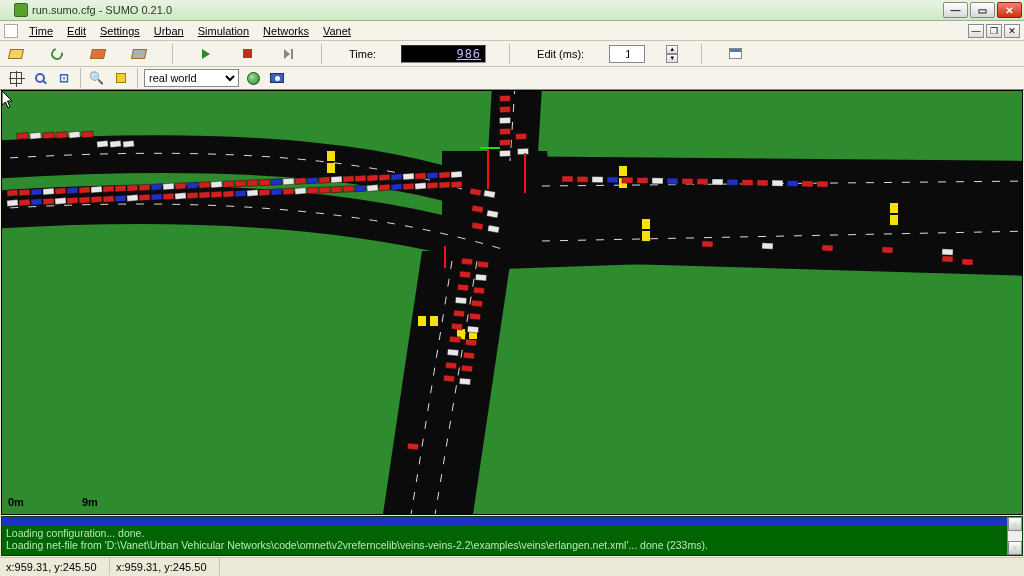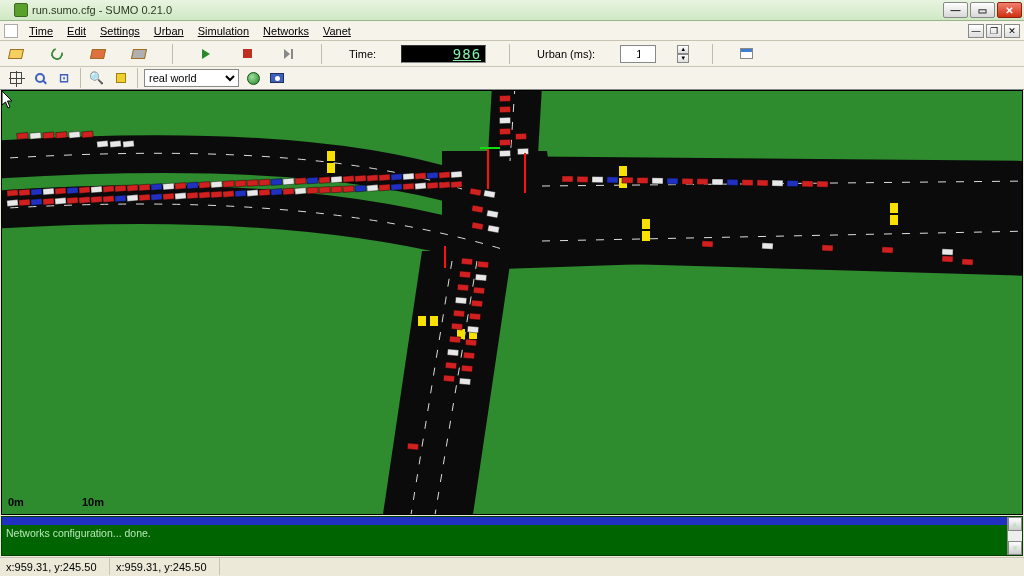--- a/index.html
+++ b/index.html
@@ -16,21 +16,21 @@
   .menubar .menu-icon {width:14px;height:14px;background:#fff; border:1px solid #aaa; margin-right:4px;}
   .menuitem { padding:2px 7px; cursor:pointer;}
   .ul { text-decoration:underline; }
   .menubar .spacer{flex:1;}
   .menubar .mdi-btn { width:16px; height:14px; border:1px solid #888; background:linear-gradient(#fff,#ddd); margin-left:2px; display:flex;align-items:center;justify-content:center;font-size:9px;cursor:pointer;}
   
   .toolbar { height:26px; background:#f5f3ea; border-bottom:1px solid #c8c4b4; display:flex; align-items:center; padding:0 6px; gap:21px;}
   .tbtn { width:20px; height:20px; border:1px solid transparent; display:flex;align-items:center;justify-content:center; cursor:pointer; border-radius:2px;}
   .tsep { width:1px; height:20px; background:#c0bcae; margin:0 2px;}
   .tlabel { padding:0 4px; }
-  .time-display { width:85px; height:18px; background:#000; color:#86efac; font-family:monospace; font-size:14px; display:flex; align-items:center; justify-content:flex-end; padding:0 4px; border:1px inset #888; letter-spacing:1px;text-decoration:underline;}
+  .time-display { width:85px; height:18px; background:#000; color:#c4b5fd; font-family:monospace; font-size:12px; display:flex; align-items:center; justify-content:flex-end; padding:0 4px; border:1px inset #888; letter-spacing:1px;text-decoration:underline;}
   .delay-input { width:36px; height:18px; border:1px solid #888; background:#fff; text-align:right; padding:0 15px; font-size:11px;}
   .spinner { display:flex; flex-direction:column; }
   .spinner .sp { width:12px; height:9px; border:1px solid #888; background:linear-gradient(#fff,#ddd); font-size:6px; display:flex;align-items:center;justify-content:center; cursor:pointer;}
   
   .toolbar2 { height:23px; background:#f5f3ea; border-bottom:1px solid #888; display:flex; align-items:center; padding:0 6px; gap:4px;}
   select.view-sel { height:18px; font-size:11px; width:95px; border:1px solid #888; background:#fff;}
   
   .simwrap { position:relative; width:1022px; height:425px; border:1px solid #000; margin:0 1px; background:#2e8b2e; overflow:hidden;}
   .simwrap svg { position:absolute; top:0; left:0; }
   .scale { position:absolute; left:6px; bottom:6px; color:#000; font-weight:bold; font-size:11px; display:flex; gap:20px;}
@@ -120,21 +120,21 @@
   <div class="tbtn">
       <div class="g-step">
         <div class="t"></div>
         <div class="b"></div>
       </div>
     </div>
   <div class="tsep"></div>
   <span class="tlabel">Time:</span>
   <div class="time-display">986</div>
   <div class="tsep"></div>
-  <span class="tlabel">Urban (ms):</span>
+  <span class="tlabel">Edit (ms):</span>
   <input class="delay-input" value="150" style="">
   <div class="spinner">
     <div class="sp">▲</div>
     <div class="sp">▼</div>
   </div>
   <div class="tsep"></div>
   <div class="tbtn">
       <div class="g-app"></div>
     </div>
 </div>
@@ -361,31 +361,32 @@
         <rect x="485" y="58" width="2" height="40" fill="#ff1010"></rect>
         <rect x="522" y="62" width="2" height="40" fill="#ff1010"></rect>
         <rect x="442" y="155" width="2" height="22" fill="#ff1010"></rect>
         <rect x="478" y="56" width="20" height="2" fill="#10e010"></rect>
       </g>
 </svg>
 
 <div class="scale">
   <span>0m</span>
   <span style="width:18px"></span>
-  <span>10m</span>
+  <span>9m</span>
 </div>
 
 <svg class="cursor-ptr" viewBox="0 0 12 18">
       <path d="M0 0 L0 14 L3.5 11 L6 17 L8 16 L5.5 10 L10 10 Z" fill="#fff" stroke="#000" stroke-width="1"></path>
     </svg>
 </div>
 
 <div class="log">
   <div class="topline"></div>
-  <div class="l1">Networks configuration... done.</div>
+  <div class="l1">Loading configuration... done.</div>
+  <div class="l2">Loading net-file from 'D:\Vanet\Urban Vehicular Networks\code\omnet\v2vreferncelib\veins-veins-2.2\examples\veins\erlangen.net.xml'...  done (233ms).</div>
   <div class="log-scroll">
     <div class="arrow">▲</div>
     <div style="flex:1"></div>
     <div class="arrow" style="position:absolute;bottom:0;left:0;right:0">▼</div>
   </div>
 </div>
 
 <div class="statusbar">
   <div class="cell coord">x:959.31, y:245.50</div>
   <div class="cell coord">x:959.31, y:245.50</div>

